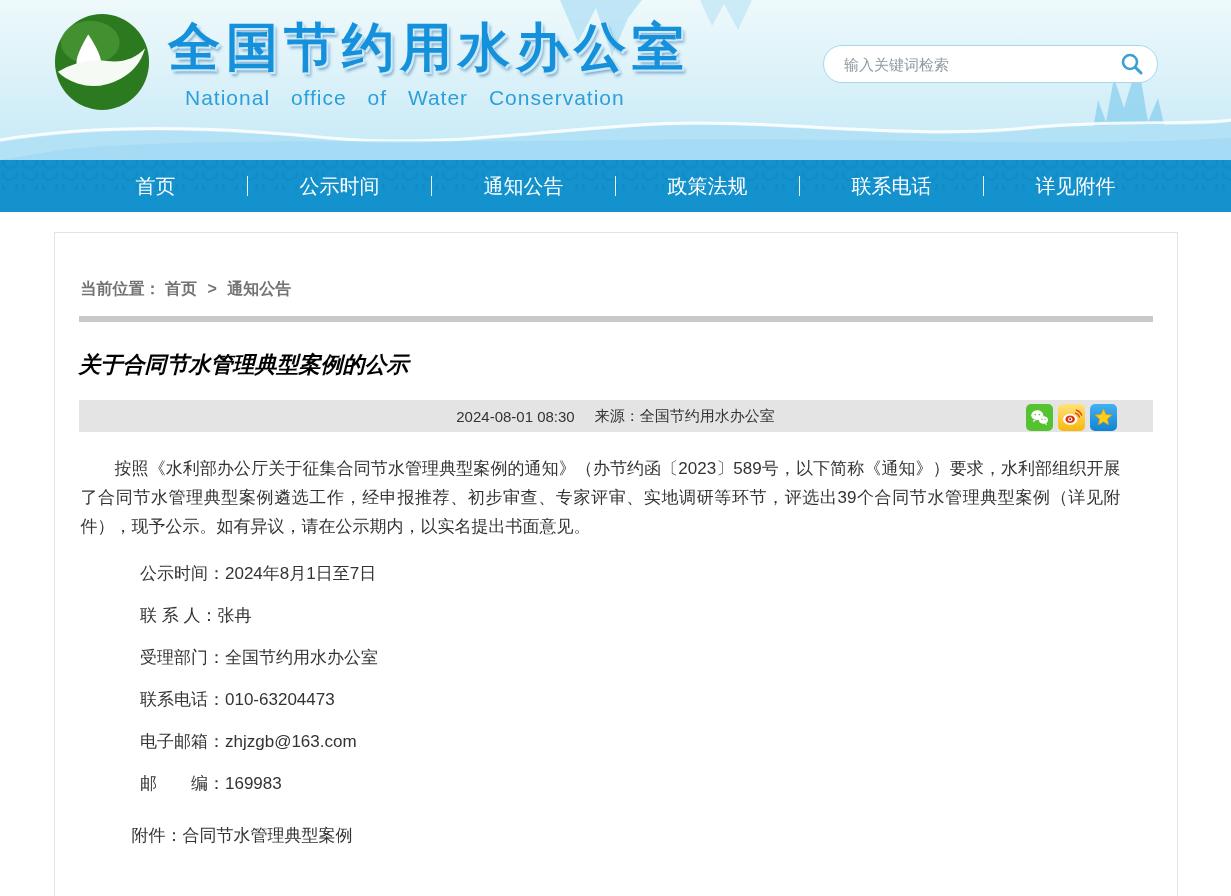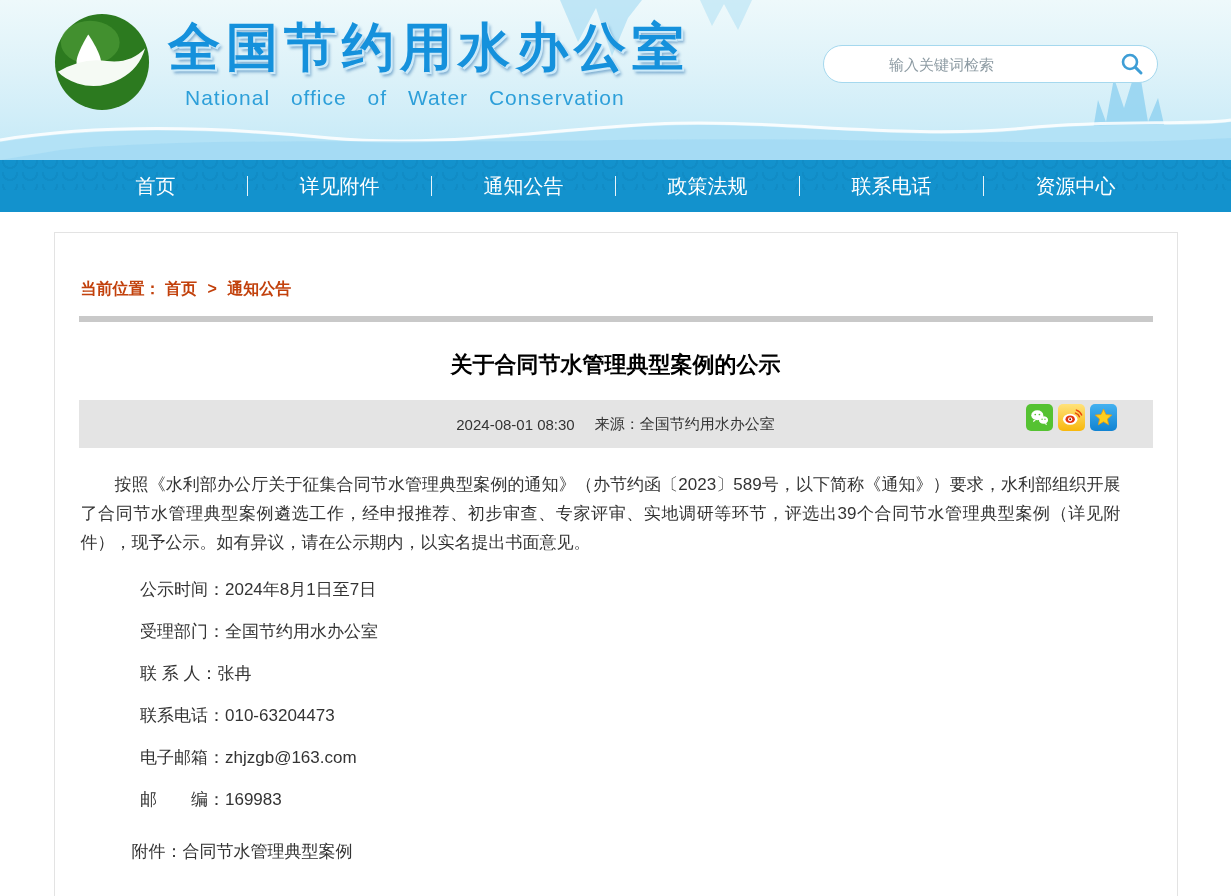--- a/index.html
+++ b/index.html
@@ -11,46 +11,46 @@
   .splash-svg{position:absolute;left:0;top:0;width:1231px;height:160px;display:block;}
   .logo{position:absolute;left:53px;top:12px;width:98px;height:100px;}
   .title-block{position:absolute;left:168px;top:16px;}
   .title-cn{font-size:52px;line-height:62px;font-weight:bold;color:#1591dc;letter-spacing:6px;
     text-shadow:2px 2px 0 #cdeaf9, 3px 4px 3px rgba(14,90,160,.45);}
   .title-en{font-size:21px;color:#2d9fd9;margin-top:8px;letter-spacing:1px;word-spacing:14px;font-weight:500;margin-left:17px;}
   .search{position:absolute;left:823px;top:45px;width:335px;height:38px;background:#fff;
     border:1px solid #a5d8ee;border-radius:20px;display:flex;align-items:center;
     padding:0 12px 0 18px;box-sizing:border-box;}
   .search input{flex:1;border:0;outline:0;background:transparent;font-size:15px;color:#555;
-    font-family:inherit;margin-left:45px;}
+    font-family:inherit;}
   .search input::placeholder{color:#8d9ba3;}
   .search-btn{width:26px;height:26px;border:0;background:transparent;padding:0;cursor:pointer;display:flex;align-items:center;justify-content:center;}
 
   
   .nav{position:relative;height:52px;background:#1392cd;}
   .nav::before{content:"";position:absolute;left:0;right:0;top:0;height:30px;pointer-events:none;
     background-image:radial-gradient(circle at 10px 1px, rgba(11,116,168,0) 6px, rgba(11,116,168,.45) 6px, rgba(11,116,168,.45) 8px, rgba(11,116,168,0) 8px);
     background-size:20px 12px;opacity:.45;}
   .nav-inner{position:relative;width:1104px;height:100%;margin:0 auto;display:flex;}
   .nav-item{flex:1;display:flex;align-items:center;justify-content:center;color:#ffffff;
     font-size:20px;cursor:pointer;position:relative;}
   .nav-item:not(:last-child)::after{content:"";position:absolute;right:0;top:16px;width:1px;height:20px;
     background:rgba(255,255,255,.9);}
 
   
   .main{background:#fff;padding-bottom:10px;}
   .panel{width:1124px;margin:20px auto 0;background:#fff;border:1px solid #e3e3e3;
     min-height:680px;box-sizing:border-box;}
-  .breadcrumb{margin:46px 26px 0;font-size:16px;font-weight:bold;color:#c2410c;}
+  .breadcrumb{margin:46px 26px 0;font-size:16px;font-weight:bold;color:#737373;}
   .breadcrumb .crumb-link{cursor:pointer;}
   .breadcrumb .sep{margin:0 6px;}
   .divider{height:6px;background:#c9c9c9;margin:16px 24px 0;}
-  .article-title{margin:28px 24px 0;text-align:center;font-size:22px;font-weight:bold;color:#000;}
+  .article-title{margin:28px 24px 0;font-size:22px;font-weight:bold;color:#000;font-style:italic;}
 
-  .meta-bar{position:relative;height:48px;margin:20px 24px 0;background:#e4e4e4;
+  .meta-bar{position:relative;height:32px;margin:20px 24px 0;background:#e4e4e4;
     display:flex;align-items:center;justify-content:center;font-size:15px;color:#333;}
   .meta-time{margin-right:20px;}
   .share{position:absolute;right:36px;top:4px;display:flex;gap:5px;}
   .share-btn{width:27px;height:27px;border:0;padding:0;border-radius:5px;cursor:pointer;
     display:flex;align-items:center;justify-content:center;}
   .share-btn.wechat{background:#55c232;}
   .share-btn.weibo{background:linear-gradient(180deg,#ffe27a,#f8b80c);}
   .share-btn.qzone{background:linear-gradient(180deg,#43b1f0,#1183d2);}
 
   .article-body{margin:22px 26px 0;padding-right:30px;font-size:17px;color:#333;}
@@ -90,25 +90,25 @@
         <circle cx="11" cy="11" r="7" fill="none" stroke="#3e9ed6" stroke-width="2.6"></circle>
         <line x1="16.4" y1="16.4" x2="22" y2="22" stroke="#3e9ed6" stroke-width="3" stroke-linecap="round"></line>
       </svg>
     </button>
   </div>
 </div>
 
 <div class="nav">
   <div class="nav-inner">
     <div class="nav-item">首页</div>
-    <div class="nav-item">详见附件</div>
+    <div class="nav-item">公示时间</div>
     <div class="nav-item">通知公告</div>
     <div class="nav-item">政策法规</div>
     <div class="nav-item">联系电话</div>
-    <div class="nav-item">资源中心</div>
+    <div class="nav-item">详见附件</div>
   </div>
 </div>
 
 <div class="main">
   <div class="panel">
 
     <div class="breadcrumb">
       <span>当前位置：</span>
       <span class="crumb-link">首页</span>
       <span class="sep">&gt;</span>
@@ -151,22 +151,22 @@
           <svg width="23" height="23" viewBox="0 0 26 26">
             <path d="M13 3.5 L15.8 9.6 L22.4 10.3 L17.4 14.7 L18.8 21.2 L13 17.8 L7.2 21.2 L8.6 14.7 L3.6 10.3 L10.2 9.6 Z" fill="#ffcf1c" stroke="#e89a12" stroke-width="0.9"></path>
           </svg>
         </button>
       </div>
     </div>
 
     <div class="article-body">
       <p class="lead">按照《水利部办公厅关于征集合同节水管理典型案例的通知》（办节约函〔2023〕589号，以下简称《通知》）要求，水利部组织开展了合同节水管理典型案例遴选工作，经申报推荐、初步审查、专家评审、实地调研等环节，评选出39个合同节水管理典型案例（详见附件），现予公示。如有异议，请在公示期内，以实名提出书面意见。</p>
       <p class="info">公示时间：2024年8月1日至7日</p>
+      <p class="info">联 系 人：张冉</p>
       <p class="info">受理部门：全国节约用水办公室</p>
-      <p class="info">联 系 人：张冉</p>
       <p class="info">联系电话：010-63204473</p>
       <p class="info">电子邮箱：zhjzgb@163.com</p>
       <p class="info">邮　　编：169983</p>
       <p class="attachment">附件：合同节水管理典型案例</p>
     </div>
 
   </div>
 </div>
 
 </body></html>

